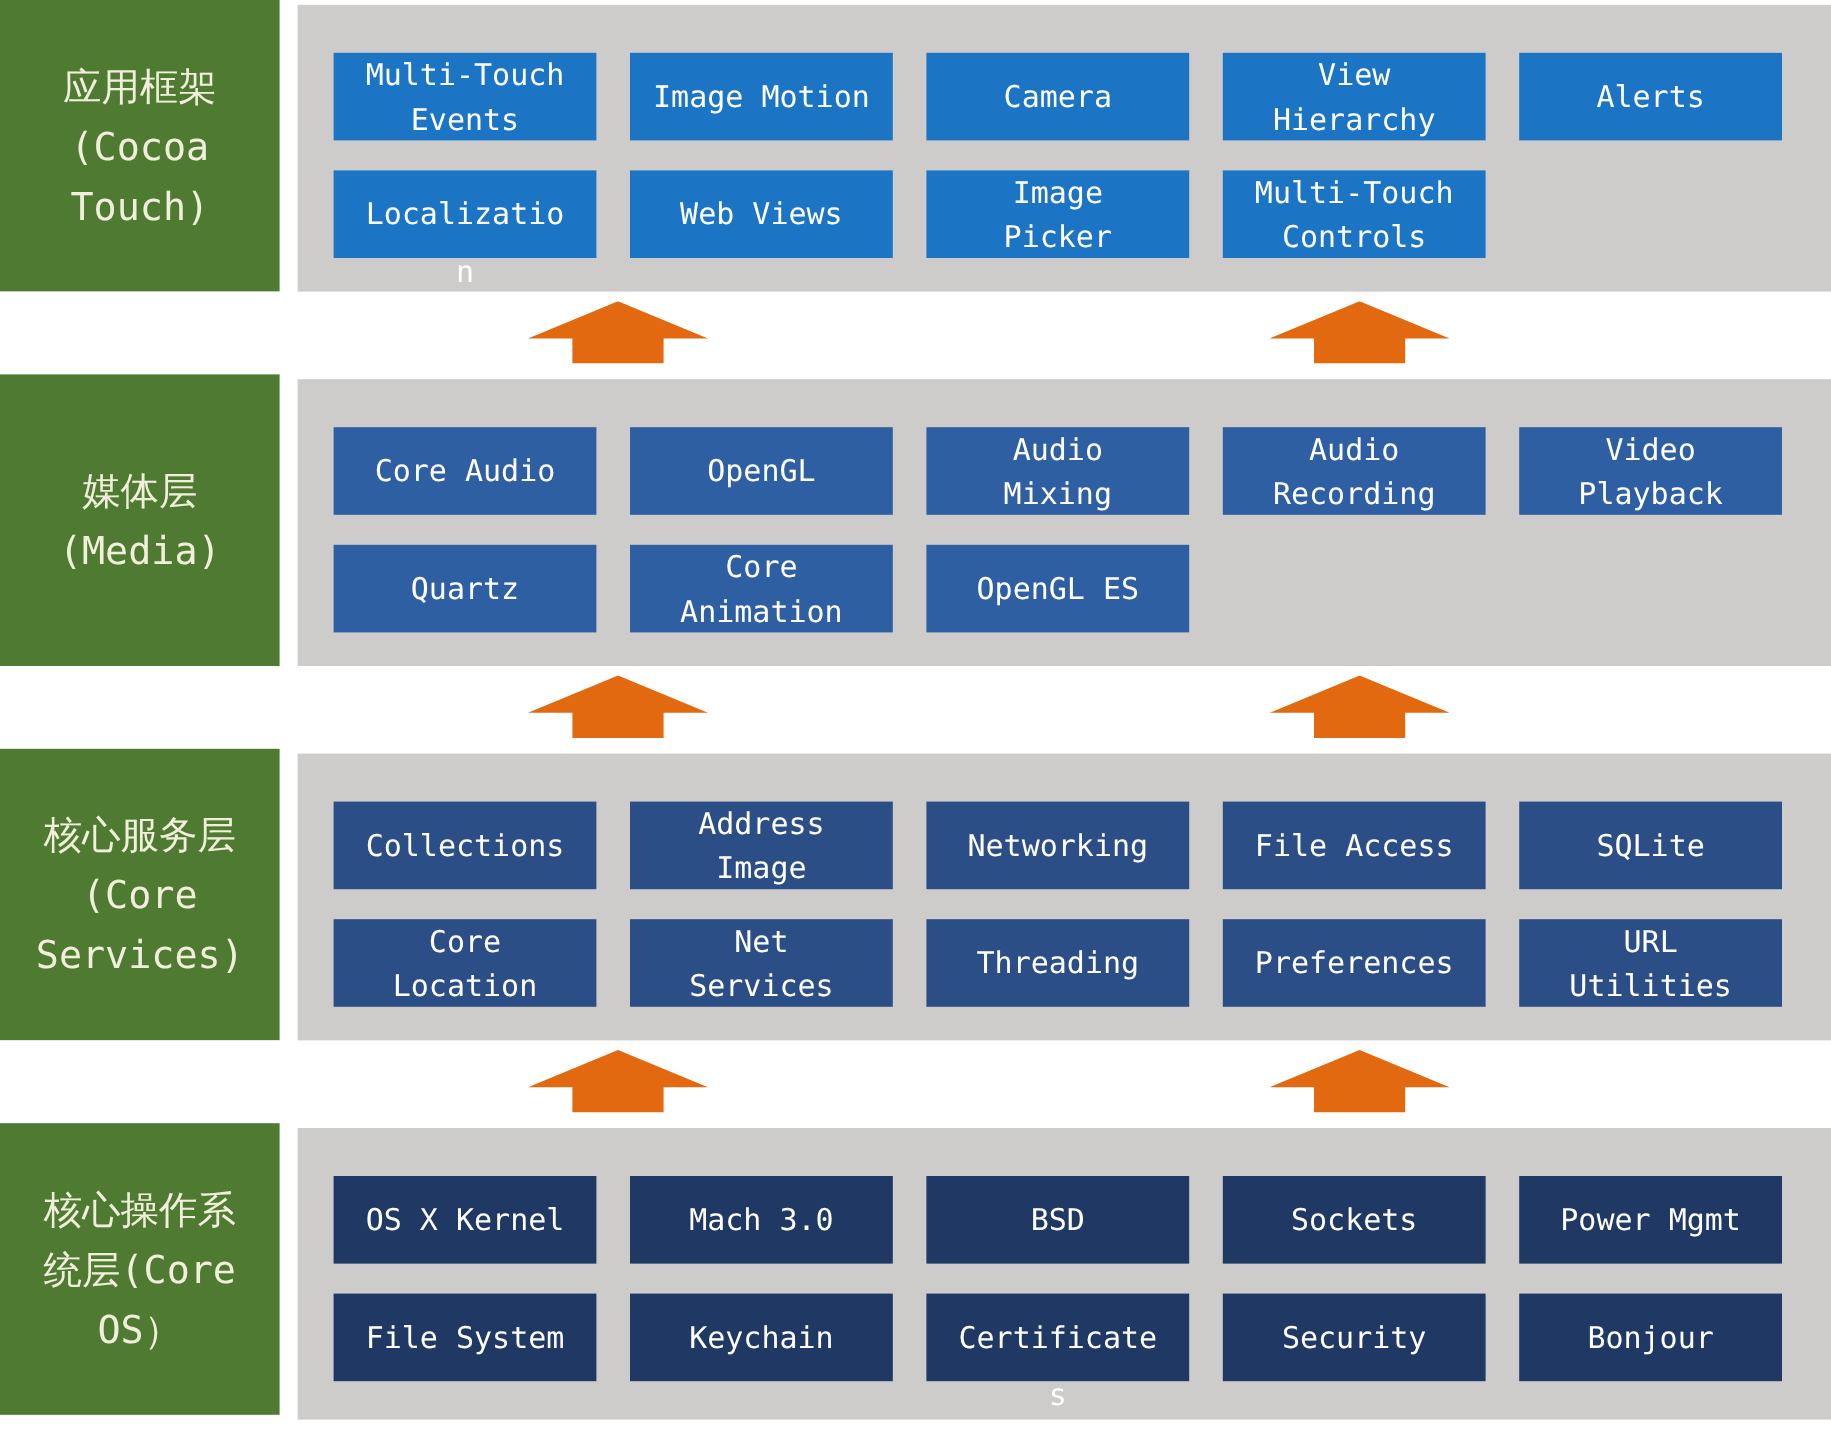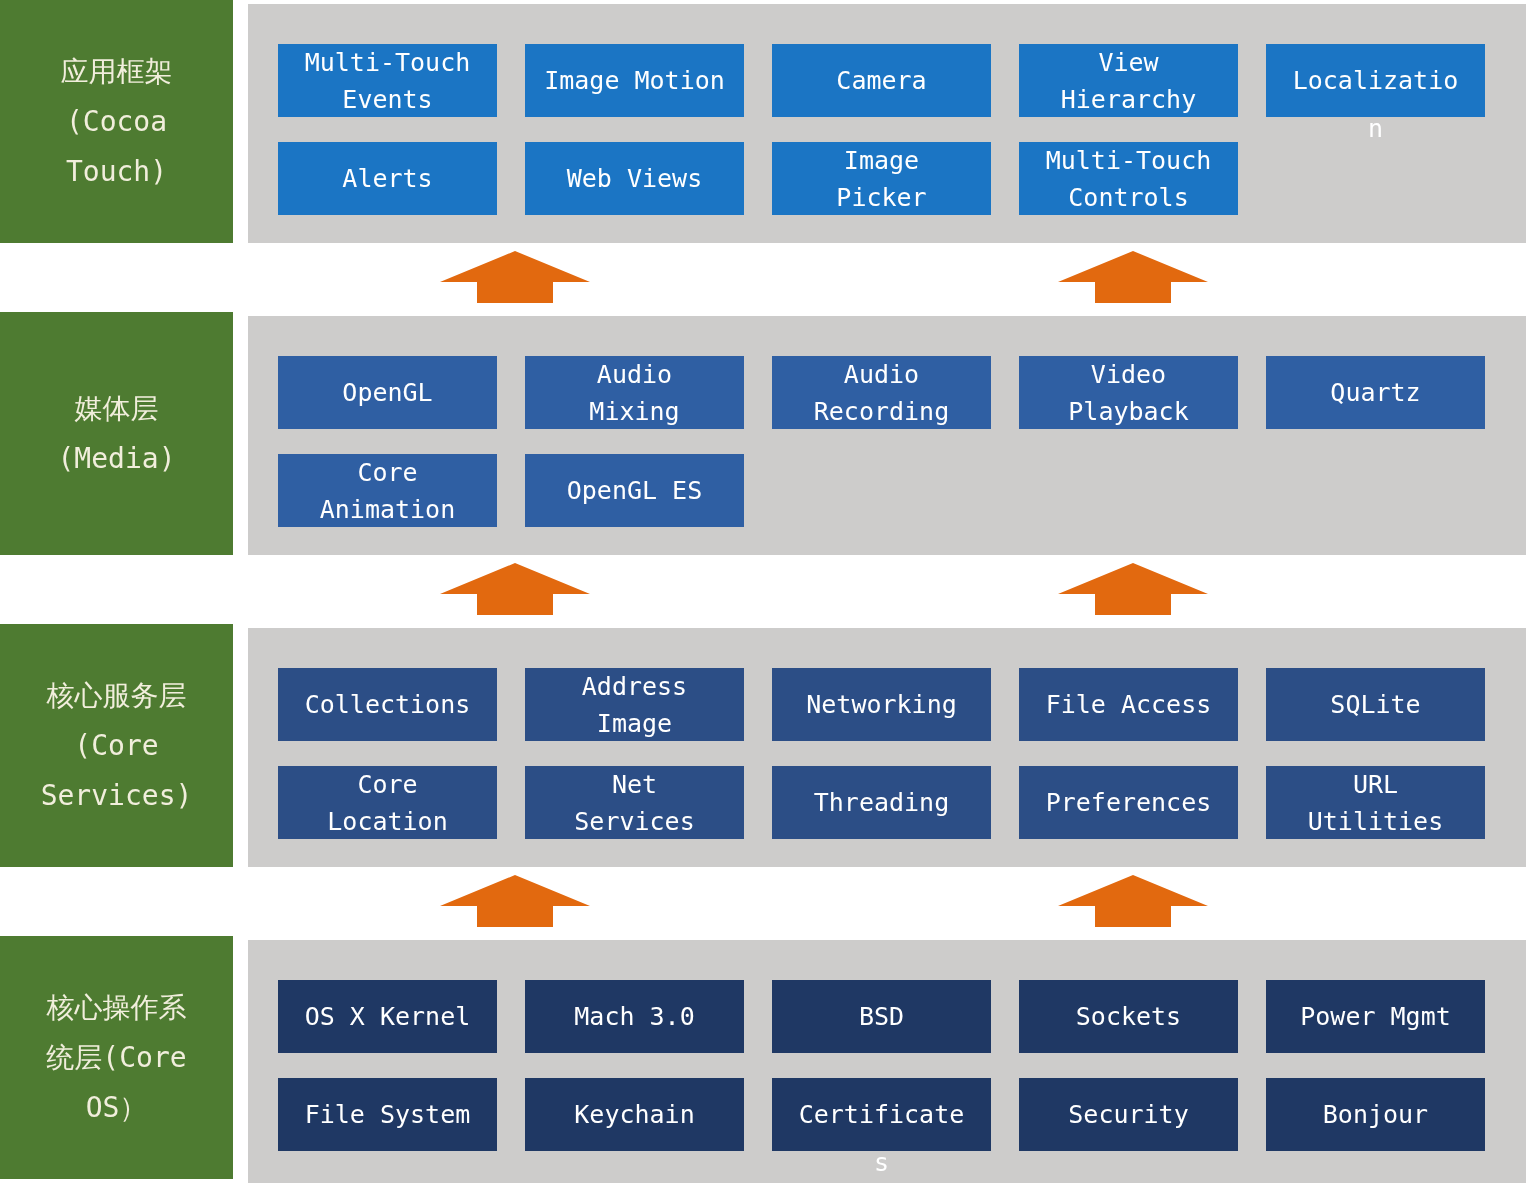--- a/index.html
+++ b/index.html
@@ -18,21 +18,21 @@
     font-family:"DejaVu Sans Mono","Liberation Mono",monospace;
   }
   .layer{position:relative;height:243px;}
   .label-box{
     position:absolute;left:0;top:0;width:233px;height:243px;
     background:var(--green);
     display:flex;align-items:center;justify-content:center;text-align:center;
   }
   .label-box .lbl{
     white-space:pre-line;
-    font-size:28px;line-height:50px;
+    font-size:32px;line-height:50px;
     color:var(--green-text);
   }
   .panel{
     position:absolute;left:248px;top:4px;width:1278px;height:243px;
     background:var(--gray);
     display:grid;
     grid-template-columns:repeat(5,219px);
     grid-auto-rows:73px;
     column-gap:28px;row-gap:25px;
     padding:40px 0 0 30px;
@@ -80,27 +80,27 @@
     <div class="box">
         <span class="lbl">Image Motion</span>
       </div>
     <div class="box">
         <span class="lbl">Camera</span>
       </div>
     <div class="box">
         <span class="lbl">View
 Hierarchy</span>
       </div>
+    <div class="box">
+        <span class="lbl">Alerts</span>
+      </div>
     <div class="box overflow">
         <span class="lbl">Localization</span>
       </div>
     <div class="box">
-        <span class="lbl">Alerts</span>
-      </div>
-    <div class="box">
         <span class="lbl">Web Views</span>
       </div>
     <div class="box">
         <span class="lbl">Image
 Picker</span>
       </div>
     <div class="box">
         <span class="lbl">Multi-Touch
 Controls</span>
       </div>
@@ -119,20 +119,23 @@
       </svg>
     </div>
 </div>
 
 <div class="layer">
   <div class="label-box">
     <div class="lbl">媒体层
 (Media)</div>
   </div>
   <div class="panel" style="--box: #2F5FA3;">
+    <div class="box">
+        <span class="lbl">Core Audio</span>
+      </div>
     <div class="box">
         <span class="lbl">OpenGL</span>
       </div>
     <div class="box">
         <span class="lbl">Audio
 Mixing</span>
       </div>
     <div class="box">
         <span class="lbl">Audio
 Recording</span>

